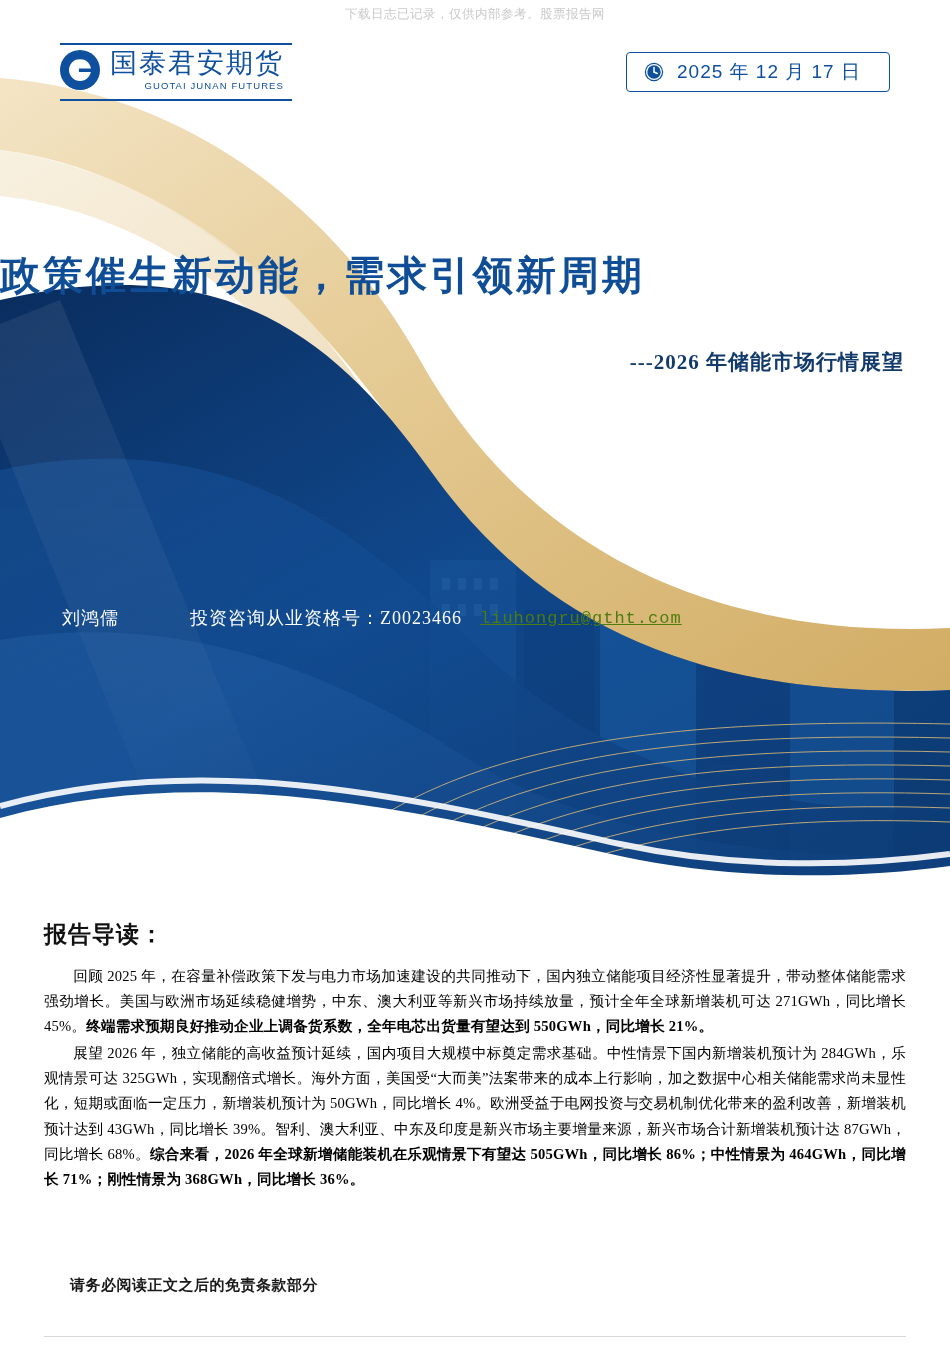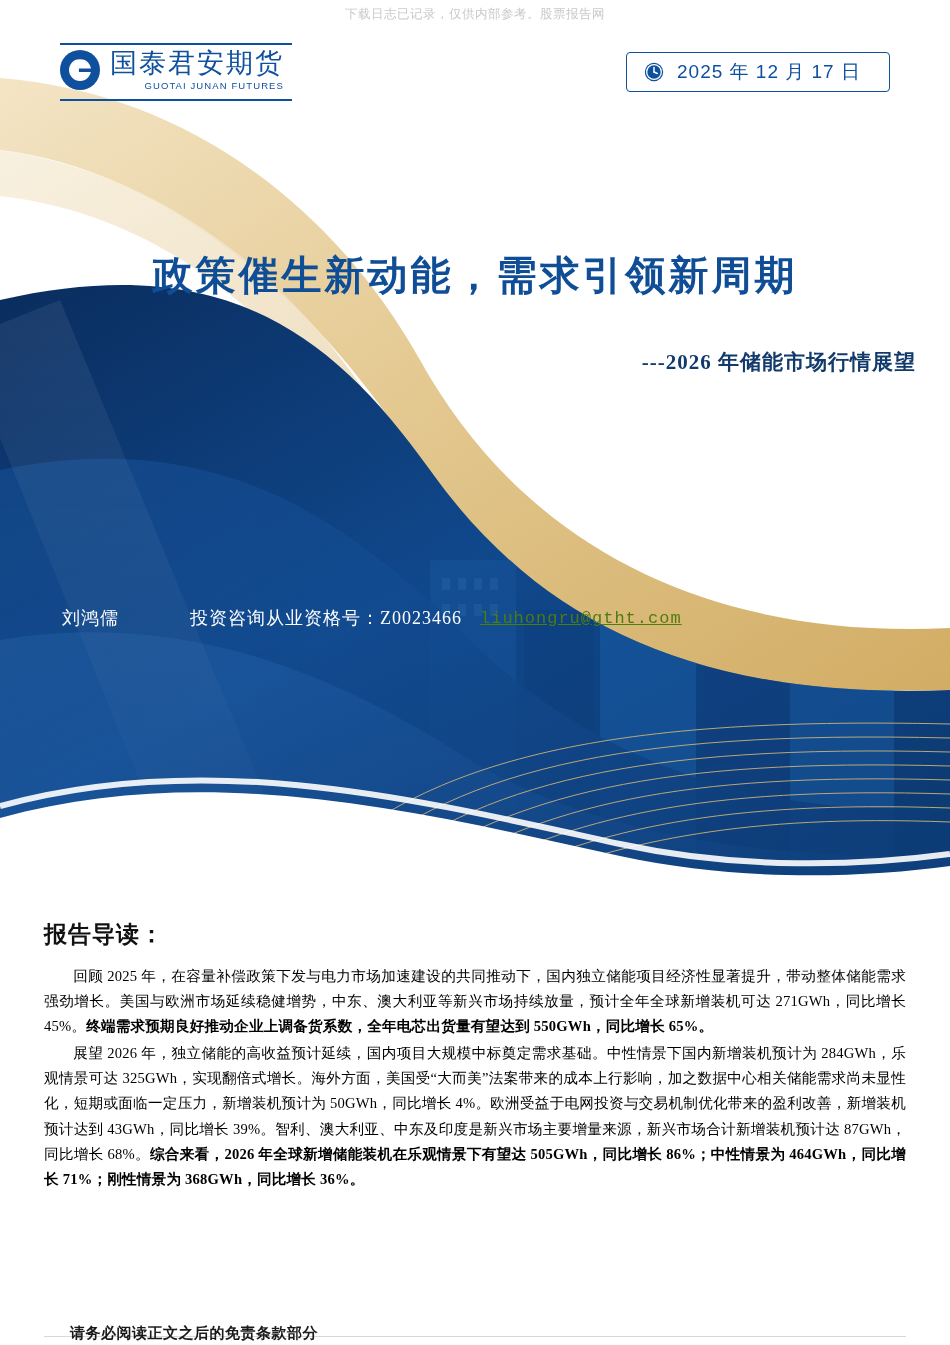--- a/index.html
+++ b/index.html
@@ -114,34 +114,33 @@
     color: #0e4f9e;
     letter-spacing: 1px;
     white-space: nowrap;
   }
 
   
   .main-title {
     position: absolute;
     top: 248px;
     left: 0; width: 100%;
-    text-align: center;
     font-family: "Liberation Serif", serif;
     font-weight: bold;
     font-size: 40px;
     color: #0f4e96;
     letter-spacing: 3px;
     z-index: 30;
   }
   .sub-title {
     position: absolute;
     top: 348px;
     left: 0;
     width: 100%;
-    padding-right: 34px;
+    padding-right: 46px;
     text-align: right;
     font-family: "Liberation Serif", serif;
     font-weight: bold;
     font-size: 21px;
     color: #123a6b;
     letter-spacing: 1px;
     z-index: 30;
   }
 
   
@@ -190,21 +189,21 @@
     line-height: 1.72;
     color: #000000;
     text-align: justify;
     text-indent: 2em;
     letter-spacing: 0.2px;
   }
   p.para b { font-weight: bold; }
 
   .footer-note {
     position: absolute;
-    top: 1324px;
+    top: 1276px;
     left: 70px;
     font-family: "Liberation Serif", serif;
     font-weight: bold;
     font-size: 15px;
     color: #1a1a1a;
     letter-spacing: 0.5px;
     z-index: 30;
   }
   .footer-rule {
     position: absolute;
@@ -346,21 +345,21 @@
 <div class="author-line">
   <span class="author-name">刘鸿儒</span>
   <span class="author-cert">投资咨询从业资格号：Z0023466</span>
   <span class="author-mail">liuhongru@gtht.com</span>
 </div>
 
 <div class="body-wrap">
   <div class="lead-title">报告导读：</div>
 
   <p class="para">
-    <span>回顾 2025 年，在容量补偿政策下发与电力市场加速建设的共同推动下，国内独立储能项目经济性显著提升，带动整体储能需求强劲增长。美国与欧洲市场延续稳健增势，中东、澳大利亚等新兴市场持续放量，预计全年全球新增装机可达 271GWh，同比增长 45%。</span><b>终端需求预期良好推动企业上调备货系数，全年电芯出货量有望达到 550GWh，同比增长 65%。</b>
+    <span>回顾 2025 年，在容量补偿政策下发与电力市场加速建设的共同推动下，国内独立储能项目经济性显著提升，带动整体储能需求强劲增长。美国与欧洲市场延续稳健增势，中东、澳大利亚等新兴市场持续放量，预计全年全球新增装机可达 271GWh，同比增长 45%。</span><b>终端需求预期良好推动企业上调备货系数，全年电芯出货量有望达到 550GWh，同比增长 21%。</b>
   </p>
 
   <p class="para">
     <span>展望 2026 年，独立储能的高收益预计延续，国内项目大规模中标奠定需求基础。中性情景下国内新增装机预计为 284GWh，乐观情景可达 325GWh，实现翻倍式增长。海外方面，美国受“大而美”法案带来的成本上行影响，加之数据中心相关储能需求尚未显性化，短期或面临一定压力，新增装机预计为 50GWh，同比增长 4%。欧洲受益于电网投资与交易机制优化带来的盈利改善，新增装机预计达到 43GWh，同比增长 39%。智利、澳大利亚、中东及印度是新兴市场主要增量来源，新兴市场合计新增装机预计达 87GWh，同比增长 68%。</span><b>综合来看，2026 年全球新增储能装机在乐观情景下有望达 505GWh，同比增长 86%；中性情景为 464GWh，同比增长 71%；刚性情景为 368GWh，同比增长 36%。</b>
   </p>
 
 </div>
 
 <div class="footer-note">请务必阅读正文之后的免责条款部分</div>
 <div class="footer-rule"></div>

